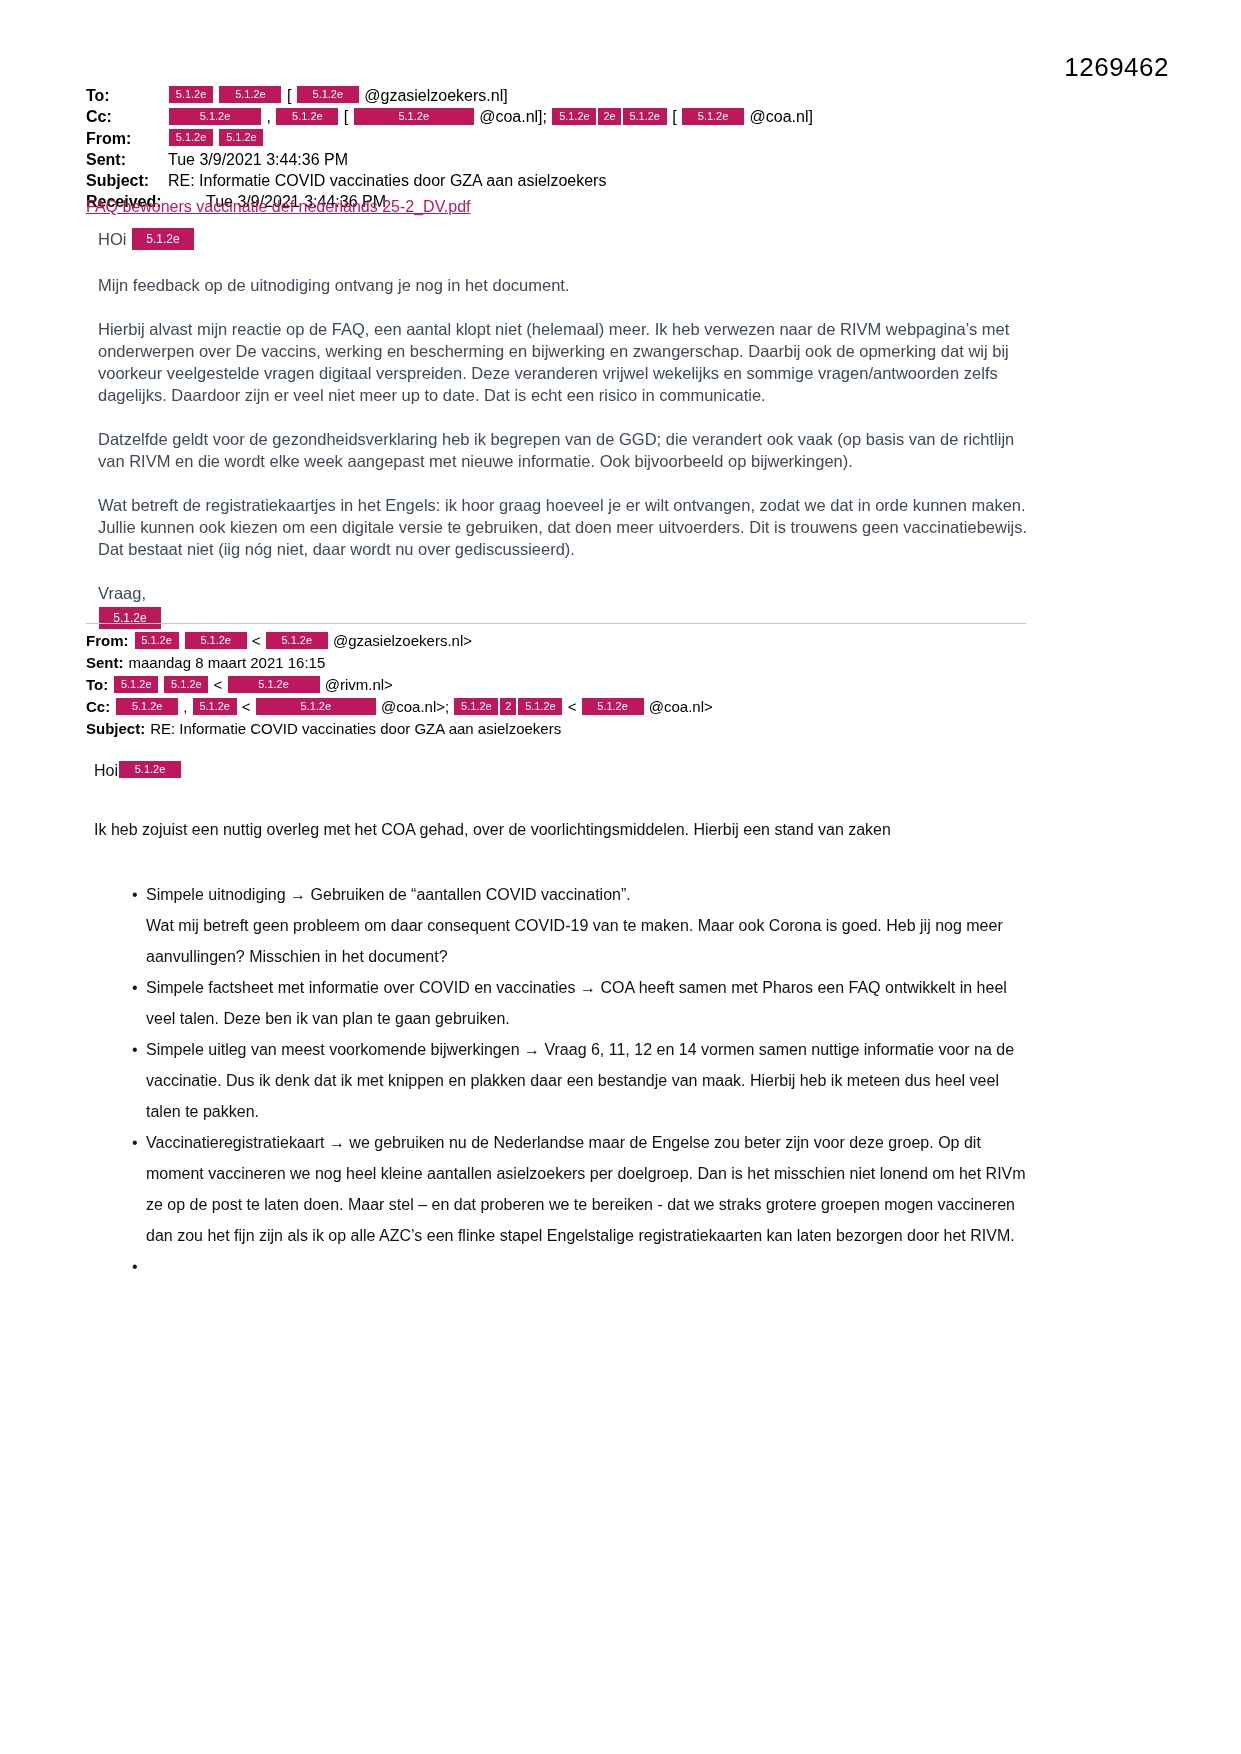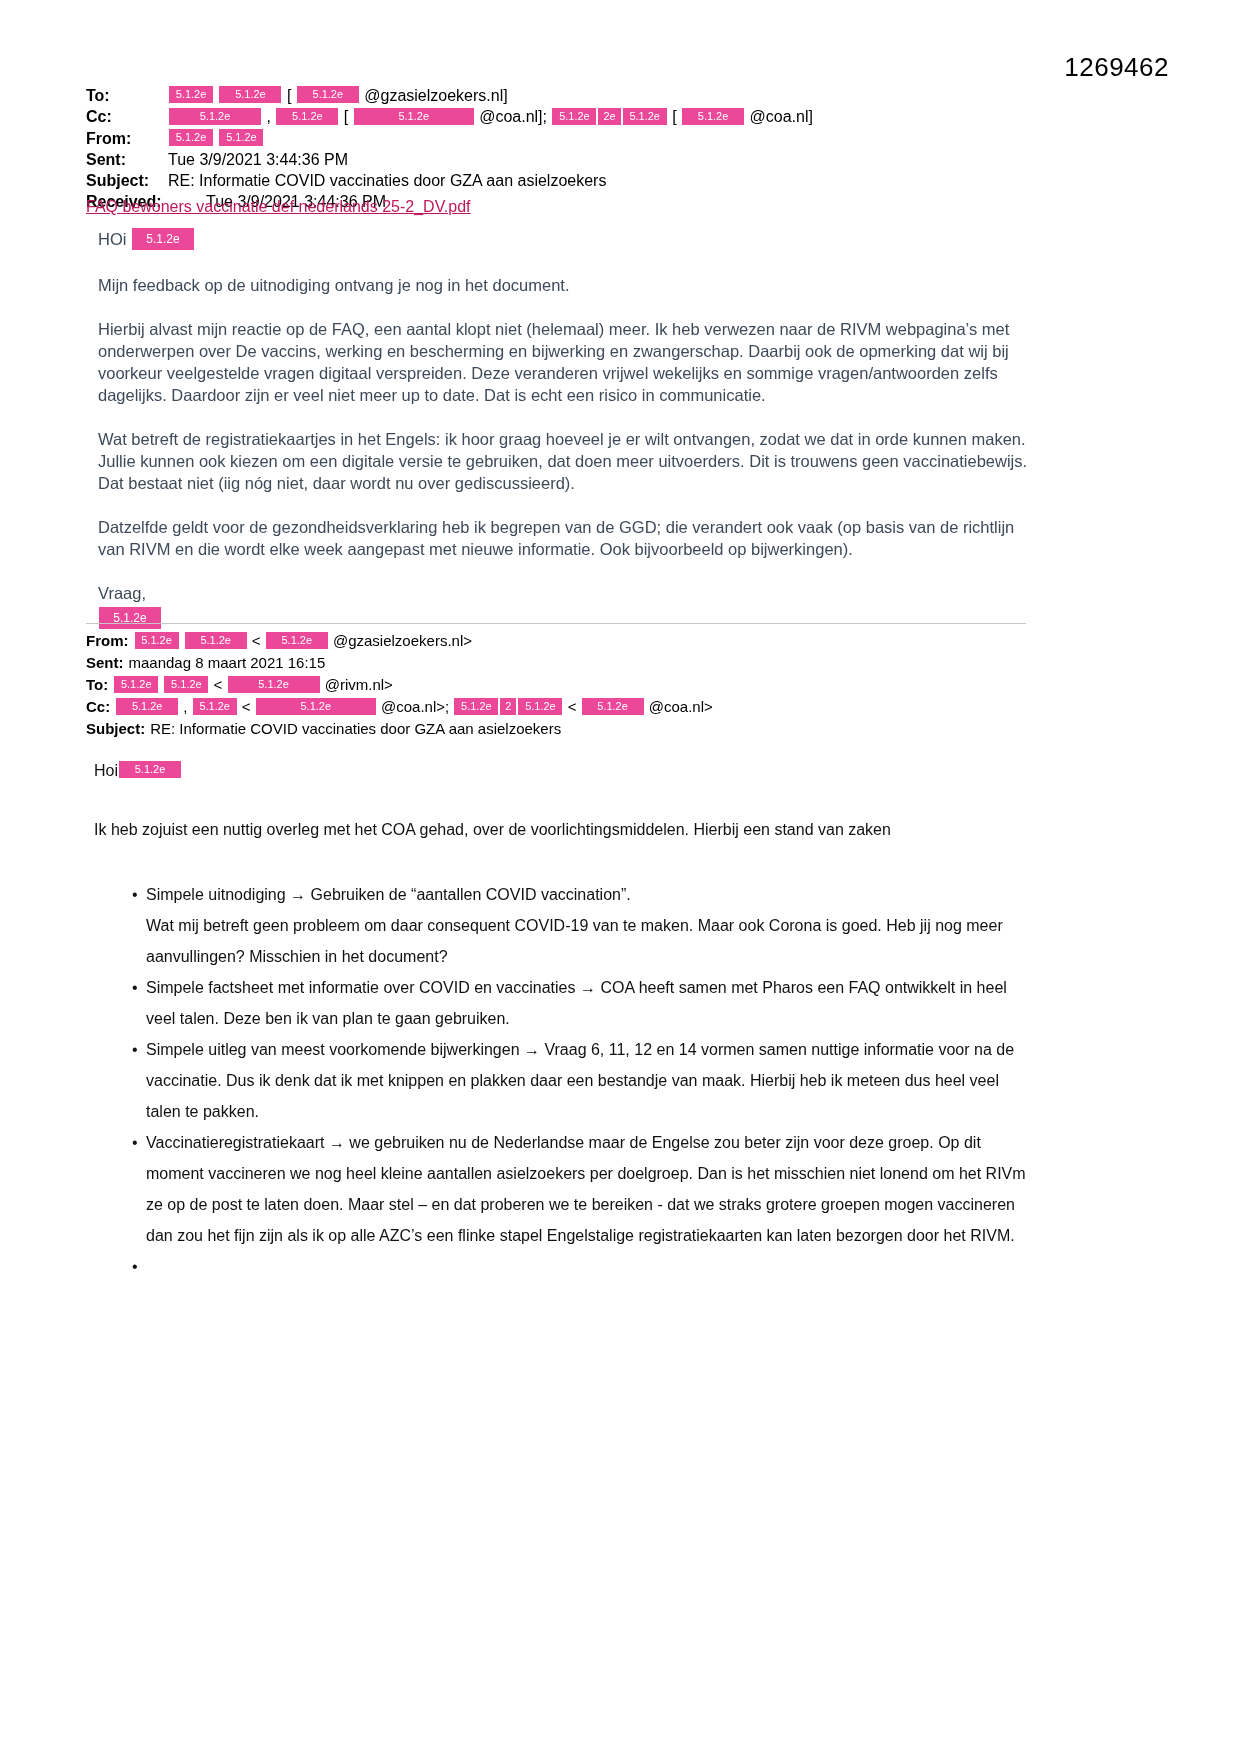--- a/index.html
+++ b/index.html
@@ -30,21 +30,21 @@
     font-family: "Liberation Sans", sans-serif;
     font-size: 26px;
     font-weight: 400;
     letter-spacing: 0.5px;
     color: #000;
   }
 
   
   .redact {
     display: inline-block;
-    background: #ec4899;
+    background: #be185d;
     color: #ffffff;
     font-family: "Liberation Sans", sans-serif;
     font-size: 11px;
     line-height: 17px;
     height: 17px;
     text-align: center;
     vertical-align: middle;
     padding: 0 5px;
     margin: 0 1px;
     box-sizing: border-box;
@@ -230,22 +230,22 @@
 
   <div class="attach">FAQ bewoners vaccinatie def nederlands 25-2_DV.pdf</div>
 
   <div class="body1">
     <div class="greet">
       <span>HOi</span>
       <span class="redact w-md tall">5.1.2e</span>
     </div>
     <p>Mijn feedback op de uitnodiging ontvang je nog in het document.</p>
     <p>Hierbij alvast mijn reactie op de FAQ, een aantal klopt niet (helemaal) meer. Ik heb verwezen naar de RIVM webpagina’s met onderwerpen over De vaccins, werking en bescherming en bijwerking en zwangerschap. Daarbij ook de opmerking dat wij bij voorkeur veelgestelde vragen digitaal verspreiden. Deze veranderen vrijwel wekelijks en sommige vragen/antwoorden zelfs dagelijks. Daardoor zijn er veel niet meer up to date. Dat is echt een risico in communicatie.</p>
+    <p>Datzelfde geldt voor de gezondheidsverklaring heb ik begrepen van de GGD; die verandert ook vaak (op basis van de richtlijn van RIVM en die wordt elke week aangepast met nieuwe informatie. Ook bijvoorbeeld op bijwerkingen).</p>
     <p>Wat betreft de registratiekaartjes in het Engels: ik hoor graag hoeveel je er wilt ontvangen, zodat we dat in orde kunnen maken. Jullie kunnen ook kiezen om een digitale versie te gebruiken, dat doen meer uitvoerders. Dit is trouwens geen vaccinatiebewijs. Dat bestaat niet (iig nóg niet, daar wordt nu over gediscussieerd).</p>
-    <p>Datzelfde geldt voor de gezondheidsverklaring heb ik begrepen van de GGD; die verandert ook vaak (op basis van de richtlijn van RIVM en die wordt elke week aangepast met nieuwe informatie. Ook bijvoorbeeld op bijwerkingen).</p>
     <div>Vraag,</div>
     <div class="sig-chip">
       <span class="redact w-md tall">5.1.2e</span>
     </div>
   </div>
 
   <div class="divider"></div>
 
   <div class="hdr2">
 

